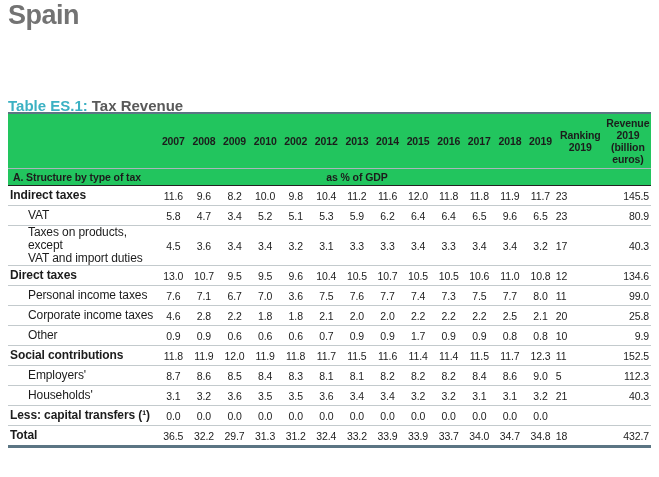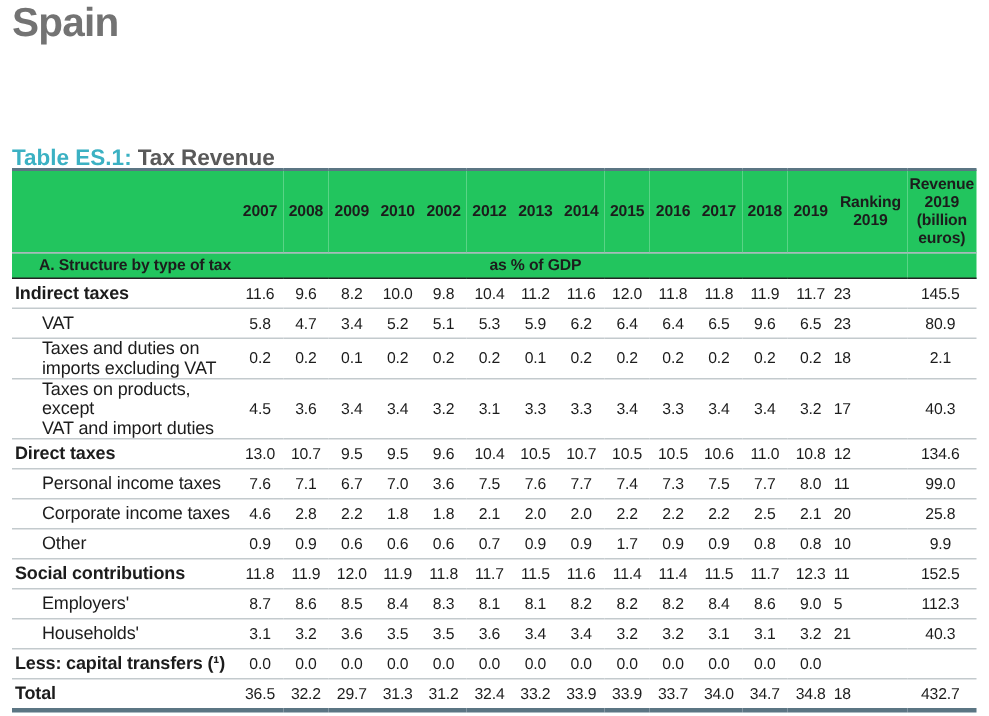--- a/index.html
+++ b/index.html
@@ -24,33 +24,33 @@
   }
   thead th {
     background:#22c55e; font-size:10.5px; font-weight:bold;
     vertical-align:middle; white-space:pre-line; line-height:12px; padding:0;
   }
   tr.years-row th { height:54px; text-align:center; }
   tr.years-row th.corner { text-align:left; }
   tr.subhead-row th {
     height:16px; border-top:1px solid #aab6bc; border-bottom:1.5px solid #222222;
   }
-  tr.subhead-row th.ahead { text-align:left; padding-left:18px; font-size:10.5px; }
+  tr.subhead-row th.ahead { text-align:left; padding-left:5px; font-size:10.5px; }
   tr.subhead-row th.unit { text-align:center; }
   tbody td {
     font-size:10.5px; height:19px; padding:0; vertical-align:middle;
     border-top:1px solid #c3cacd;
   }
   tbody tr:first-child td { border-top:none; }
   td.label { font-size:12px; white-space:pre-line; line-height:13px; padding-left:2px; text-align:left; }
   tr.sub td.label { padding-left:20px; }
   tr.section td.label { font-weight:bold; }
   td.num  { text-align:center; }
   td.rank { text-align:left; }
-  td.rev  { text-align:center; padding-right:2px; }
+  td.rev  { text-align:right; padding-right:2px; }
 </style>
 </head>
 <body>
 
 <div class="page">
   <div class="title">Spain</div>
 
   <div class="caption">
     <span class="tbl-label">Table ES.1:</span><span class="tbl-name">Tax Revenue</span>
   </div>
@@ -135,39 +135,20 @@
           <td class="num">6.2</td>
           <td class="num">6.4</td>
           <td class="num">6.4</td>
           <td class="num">6.5</td>
           <td class="num">9.6</td>
           <td class="num">6.5</td>
           <td class="rank">23</td>
           <td class="rev">80.9</td>
         </tr>
         <tr class="sub">
-          <td class="label">Taxes and duties on
-imports excluding VAT</td>
-          <td class="num">0.2</td>
-          <td class="num">0.2</td>
-          <td class="num">0.1</td>
-          <td class="num">0.2</td>
-          <td class="num">0.2</td>
-          <td class="num">0.2</td>
-          <td class="num">0.1</td>
-          <td class="num">0.2</td>
-          <td class="num">0.2</td>
-          <td class="num">0.2</td>
-          <td class="num">0.2</td>
-          <td class="num">0.2</td>
-          <td class="num">0.2</td>
-          <td class="rank">18</td>
-          <td class="rev">2.1</td>
-        </tr>
-        <tr class="sub">
           <td class="label">Taxes on products, except
 VAT and import duties</td>
           <td class="num">4.5</td>
           <td class="num">3.6</td>
           <td class="num">3.4</td>
           <td class="num">3.4</td>
           <td class="num">3.2</td>
           <td class="num">3.1</td>
           <td class="num">3.3</td>
           <td class="num">3.3</td>

